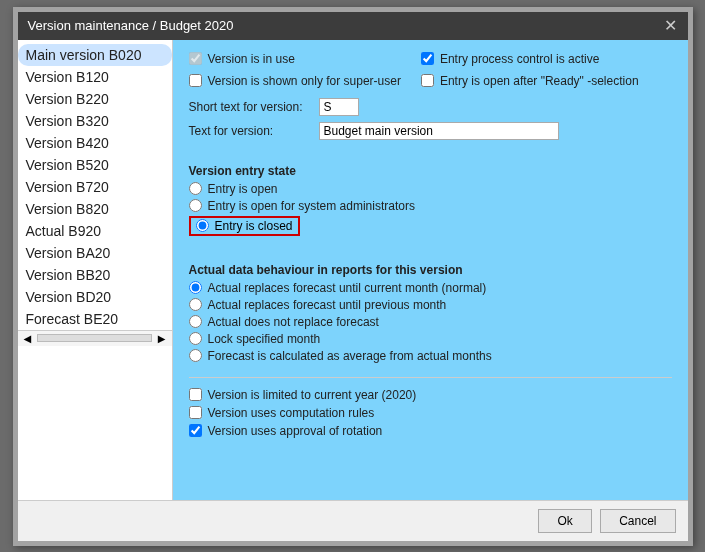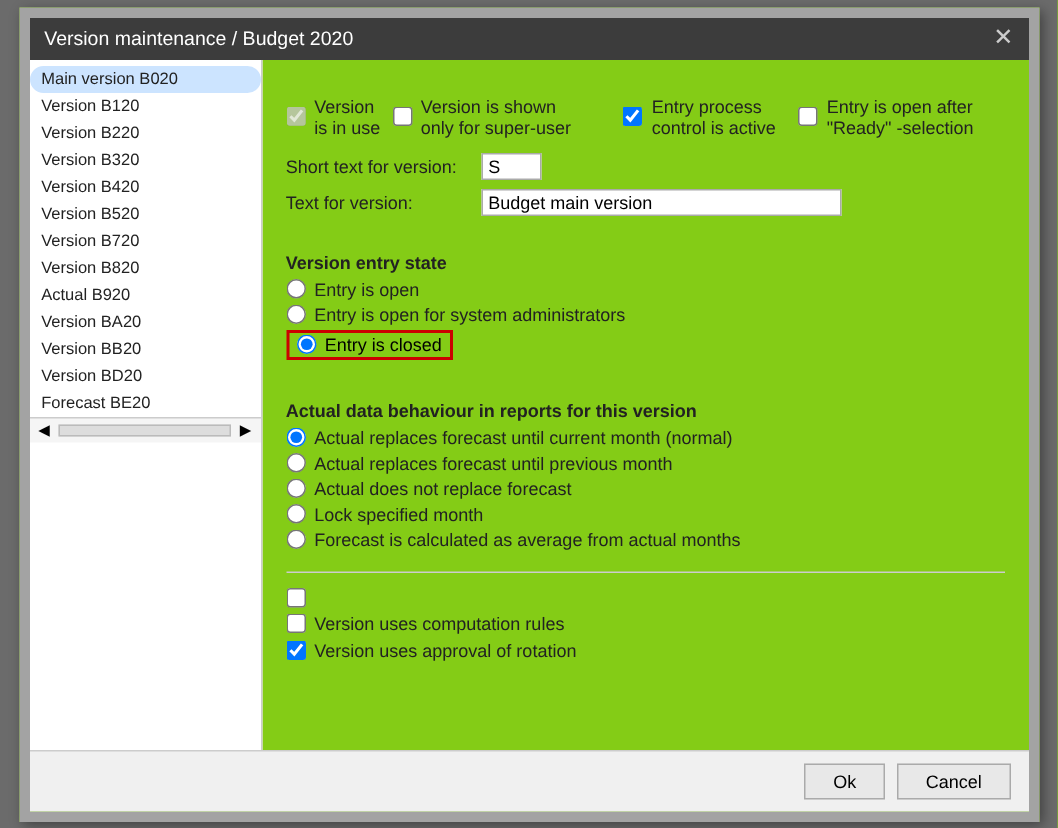--- a/index.html
+++ b/index.html
@@ -8,22 +8,22 @@
       display: flex;
       align-items: center;
       justify-content: center;
       width: 705px;
       height: 552px;
       font-family: 'Segoe UI', Arial, sans-serif;
       font-size: 12px;
     }
     .dialog {
       width: 680px;
-      background: #84cc16;
-      border: 7px solid #a3a3a3;
+      background: #7dd3fc;
+      border: 5px solid #a3a3a3;
       box-shadow: 2px 2px 8px rgba(0,0,0,0.4);
     }
     .titlebar {
       background: #3c3c3c;
       color: #fff;
       padding: 6px 10px;
       display: flex;
       justify-content: space-between;
       align-items: center;
       font-size: 13px;
@@ -43,21 +43,21 @@
       background: #fff;
       border-right: 1px solid #ccc;
       padding: 4px 0;
       min-height: 460px;
       overflow-y: auto;
       position: relative;
     }
     .sidebar-item {
       padding: 3px 8px;
       cursor: pointer;
-      font-size: 11px;
+      font-size: 14px;
       color: #222;
       white-space: nowrap;
       border-radius: 10px;
     }
     .sidebar-item.selected {
       background: #cce4ff;
     }
     .sidebar-scrollbar {
       display: flex;
       align-items: center;
@@ -91,23 +91,22 @@
       font-size: 12px;
       color: #222;
     }
     .top-checks {
       display: flex;
       gap: 20px;
       margin-bottom: 2px;
     }
     .top-checks-col {
       display: flex;
-      flex-direction: row;
+      flex-direction: column;
       gap: 4px;
-      margin-top: 12px;
     }
     .field-row {
       display: flex;
       align-items: center;
       margin-bottom: 4px;
       margin-top: 6px;
     }
     .field-label {
       font-size: 12px;
       color: #222;
@@ -282,20 +281,21 @@
         <div class="radio-row">
           <input type="radio" name="actual_data" style="">
           <label class="disabled-text">Forecast is calculated as average from actual months</label>
         </div>
       </div>
 
       
       <div class="bottom-checks">
         <div class="checkbox-row">
           <input type="checkbox" style="">
+          <label>Version is limited to current year (2020)</label>
         </div>
         <div class="checkbox-row">
           <input type="checkbox" style="">
           <label>Version uses computation rules</label>
         </div>
         <div class="checkbox-row">
           <input type="checkbox" checked="" style="">
           <label>Version uses approval of rotation</label>
         </div>
       </div>

